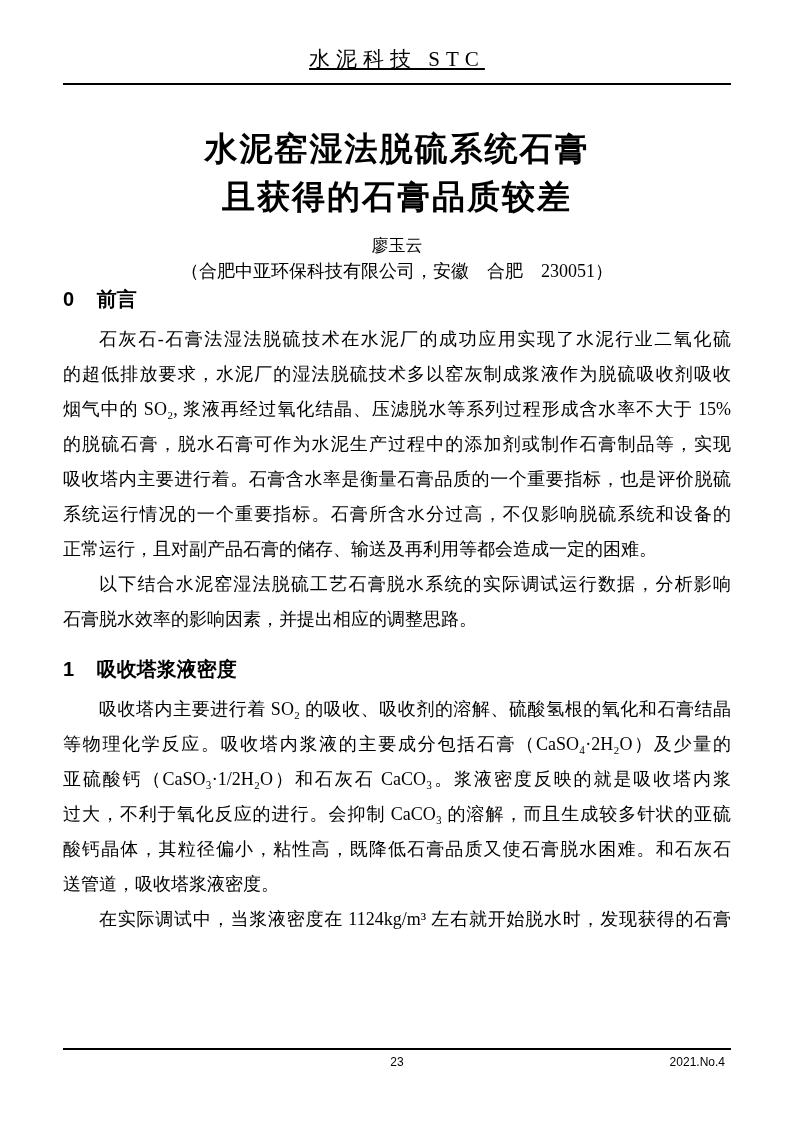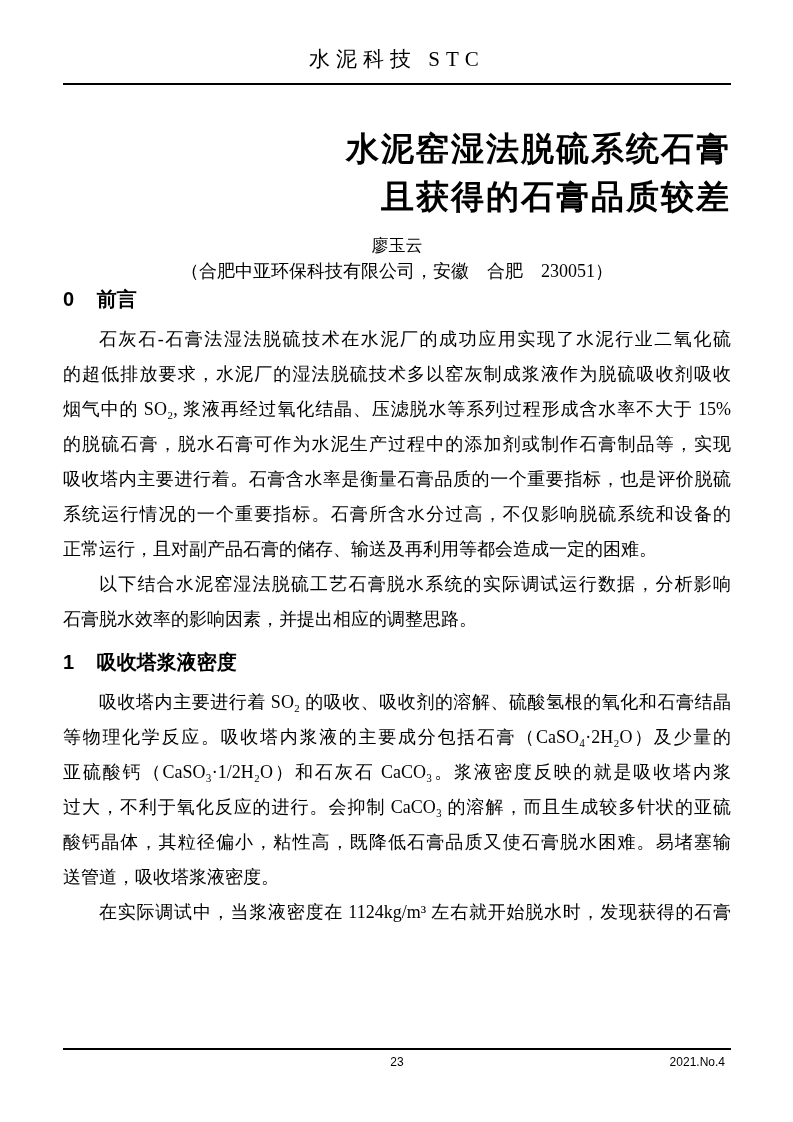--- a/index.html
+++ b/index.html
@@ -13,27 +13,28 @@
     padding:44px 62px 0 63px;
     overflow:hidden;
   }
   
   .journal-name {
     text-align:center;
     font-size:21px;
     line-height:30px;
     letter-spacing:6px;
     font-family:"Liberation Serif","DejaVu Serif",serif;
+    text-decoration:underline;
   }
   .header-rule { border-top:2px solid #000; margin-top:9px; }
 
   
   .title {
     margin:40px 0 0 0;
-    text-align:right;
+    text-align:center;
     font-family:"Liberation Sans","DejaVu Sans",sans-serif;
     font-weight:bold;
     font-size:33px;
     line-height:48px;
     letter-spacing:2px;
   }
   .title-line { display:block; }
   .author {
     margin-top:13px;
     text-align:center;
@@ -48,21 +49,21 @@
 
   
   .section-heading {
     font-family:"Liberation Sans","DejaVu Sans",sans-serif;
     font-weight:bold;
     font-size:20px;
     line-height:28px;
     margin:0 0 9px 0;
   }
   .section-heading.sh0 { }
-  .section-heading.sh1 { margin-top:11px; }
+  .section-heading.sh1 { margin-top:18px; }
   .sec-num { margin-right:0.85em; }
 
   
   .paragraph { margin:0; }
   .paragraph + .paragraph { }
   .line {
     font-size:18px;
     line-height:35px;
     text-align:justify;
     text-align-last:justify;
@@ -127,21 +128,21 @@
     <h2 class="section-heading sh1">
       <span class="sec-num">1</span>
       <span class="sec-title">吸收塔浆液密度</span>
     </h2>
 
     <div class="paragraph">
       <div class="line first">吸收塔内主要进行着 SO₂ 的吸收、吸收剂的溶解、硫酸氢根的氧化和石膏结晶</div>
       <div class="line">等物理化学反应。吸收塔内浆液的主要成分包括石膏（CaSO₄·2H₂O）及少量的</div>
       <div class="line">亚硫酸钙（CaSO₃·1/2H₂O）和石灰石 CaCO₃。浆液密度反映的就是吸收塔内浆</div>
       <div class="line">过大，不利于氧化反应的进行。会抑制 CaCO₃ 的溶解，而且生成较多针状的亚硫</div>
-      <div class="line">酸钙晶体，其粒径偏小，粘性高，既降低石膏品质又使石膏脱水困难。易堵塞输</div>
+      <div class="line">酸钙晶体，其粒径偏小，粘性高，既降低石膏品质又使石膏脱水困难。和石灰石</div>
       <div class="line lastline">送管道，吸收塔浆液密度。</div>
     </div>
 
     <div class="paragraph">
       <div class="line first">在实际调试中，当浆液密度在 1124kg/m³ 左右就开始脱水时，发现获得的石膏</div>
     </div>
 
   </main>
 
   <footer class="page-footer">

